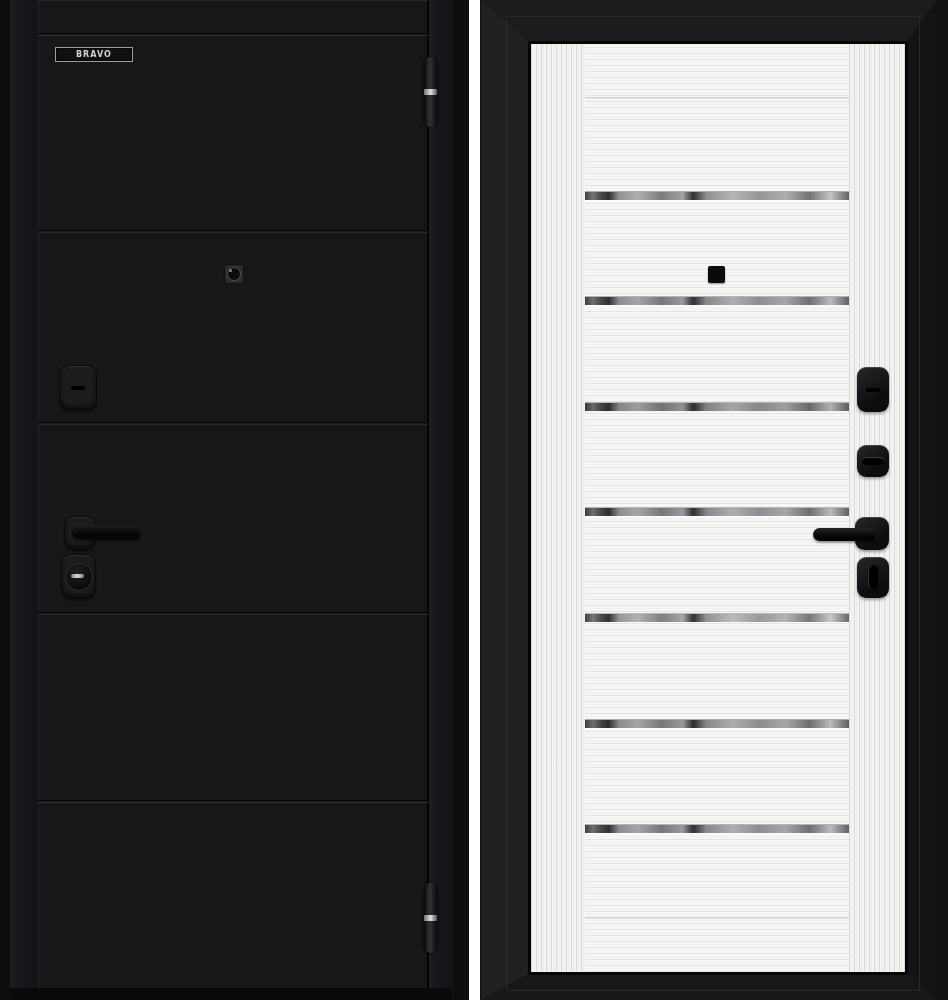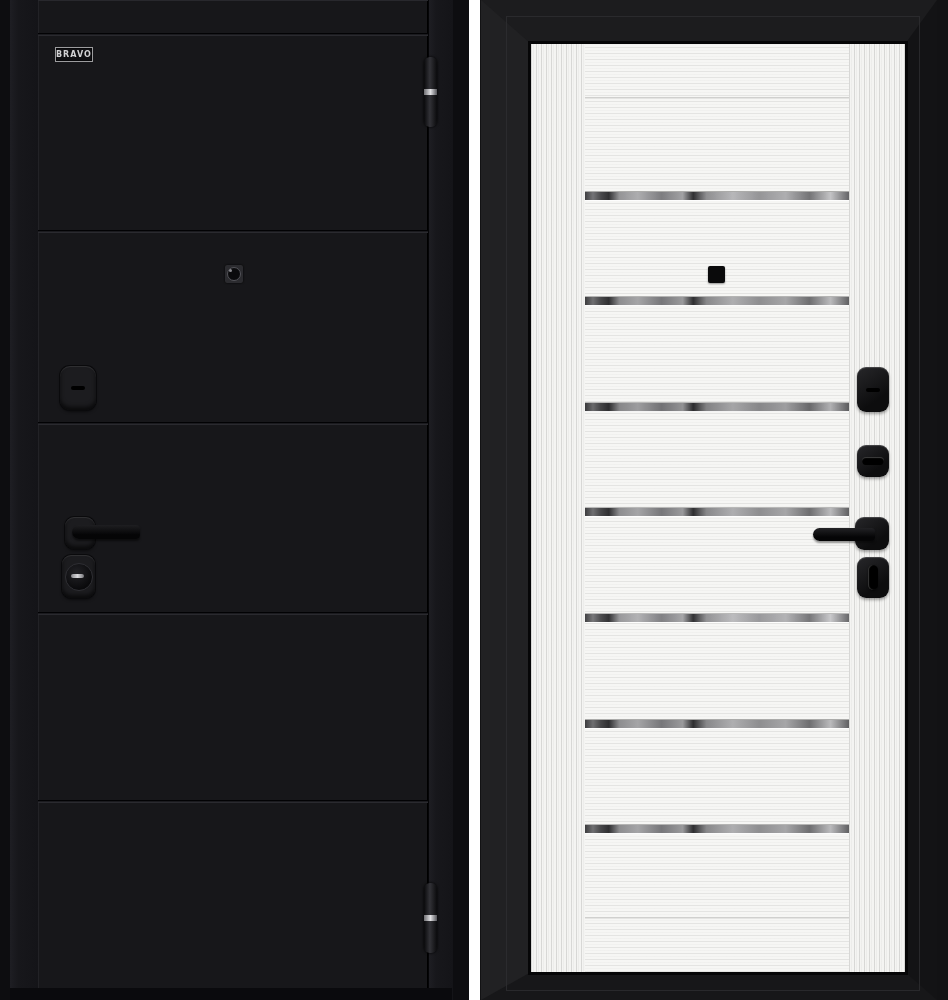--- a/index.html
+++ b/index.html
@@ -10,21 +10,21 @@
   
   .photo-left{left:0;top:0;width:469px;height:1000px;background:#0d0d10;}
   .jamb{top:0;height:1000px;background:linear-gradient(90deg,#1e1e23,#17171b 30%,#141418);}
   .jamb-l{left:10px;width:28px;border-right:1px solid #050507;}
   .jamb-r{left:428px;width:24px;border-left:1px solid #050507;}
   .leaf-black{left:38px;top:0;width:390px;height:988px;background:#17171a;
       box-shadow:inset 0 1px 0 #28282d, inset 1px 0 0 #222226, inset -1px 0 0 #000;}
   .threshold{left:10px;top:988px;width:442px;height:12px;background:#0a0a0d;}
   .groove-b{left:0;width:390px;height:3px;
       background:linear-gradient(180deg,#020204 0,#020204 1px,#34343a 2px,#202024 3px);}
-  .brand-logo{left:17px;top:47px;padding:1px 0;background:#101013;
+  .brand-logo{left:17px;top:47px;padding:1px 20px;background:#101013;
       border:1px solid #9c9c9e;box-shadow:inset 0 0 0 1px #060608;
       color:#d2d2d4;font-size:8px;font-weight:bold;letter-spacing:1px;line-height:11px;}
   .peep-b{left:187px;top:265px;width:18px;height:18px;background:#2b2b2f;border-radius:2px;
       box-shadow:0 0 2px #000;}
   .peep-b .lens{position:absolute;left:2px;top:2px;width:12px;height:12px;border-radius:50%;
       background:#0b0b0d;border:1px solid #54545a;}
   .peep-b .spark{position:absolute;left:4px;top:4px;width:3px;height:3px;border-radius:50%;
       background:#8b8b90;}
   .esc-dark{background:#1c1c1f;border-radius:9px;
       box-shadow:inset 0 1px 1px rgba(255,255,255,.10), inset 0 -3px 4px rgba(0,0,0,.65),

